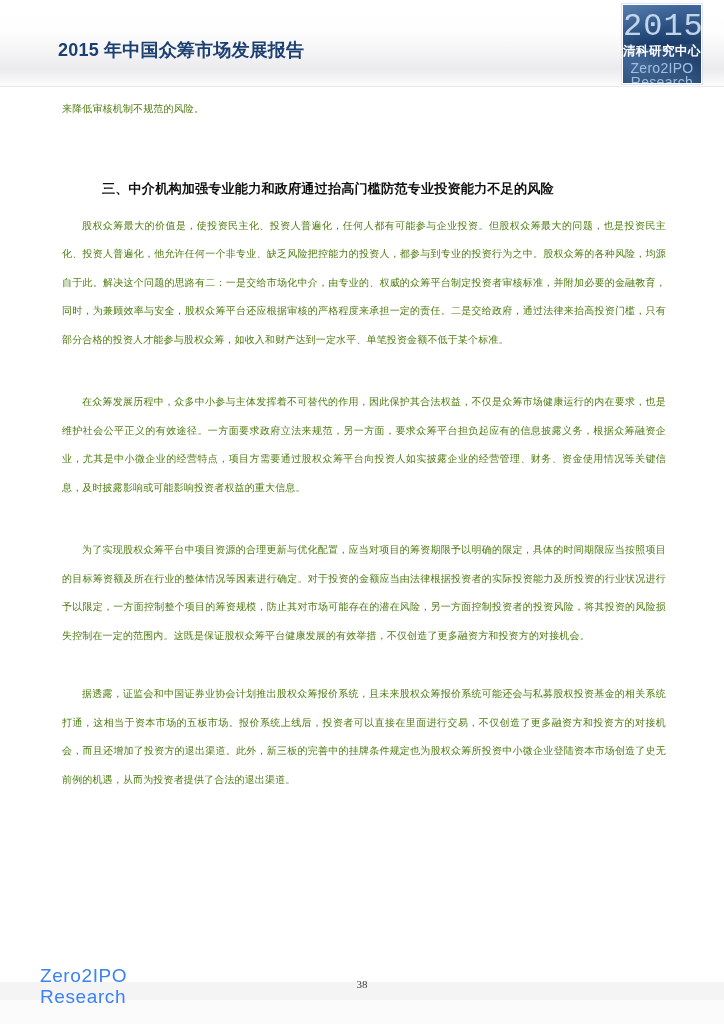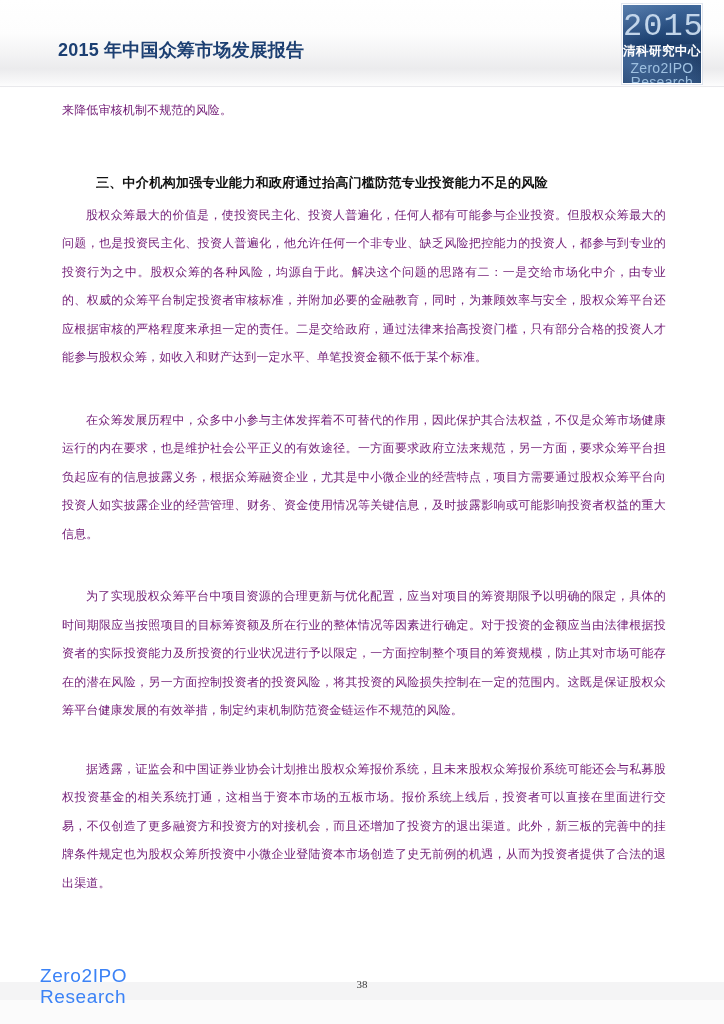--- a/index.html
+++ b/index.html
@@ -136,43 +136,43 @@
 
   
   .content {
     position: absolute;
     left: 62px;
     top: 96px;
     width: 604px;
   }
 
   .para {
-    font-family: Liberation Sans, sans-serif;
-    font-size: 12px;
+    font-family: Liberation Mono, monospace;
+    font-size: 10px;
     line-height: 28.5px;
-    color: #701a75;
+    color: #4d7c0f;
     text-align: justify;
     text-justify: inter-character;
     margin: 0;
     letter-spacing: 0.15px;
   }
   .para.indent {
     text-indent: 2em;
   }
   .para.no-indent {
     text-indent: 0;
   }
 
   .section-heading {
     font-family: "Liberation Sans", "DejaVu Sans", sans-serif;
     font-weight: bold;
     font-size: 13.2px;
     line-height: 24px;
     color: #111111;
-    margin: 2px;
+    margin: 8px;
     padding-left: 32px;
     letter-spacing: 0.1px;
   }
 
   .gap-lead    { height: 44px; }
   .gap-after-h { height: 4px; }
   .gap-block   { height: 30px; }
   .gap-block-s { height: 26px; }
 
   
@@ -252,21 +252,21 @@
     <p class="para indent">股权众筹最大的价值是，使投资民主化、投资人普遍化，任何人都有可能参与企业投资。但股权众筹最大的问题，也是投资民主化、投资人普遍化，他允许任何一个非专业、缺乏风险把控能力的投资人，都参与到专业的投资行为之中。股权众筹的各种风险，均源自于此。解决这个问题的思路有二：一是交给市场化中介，由专业的、权威的众筹平台制定投资者审核标准，并附加必要的金融教育，同时，为兼顾效率与安全，股权众筹平台还应根据审核的严格程度来承担一定的责任。二是交给政府，通过法律来抬高投资门槛，只有部分合格的投资人才能参与股权众筹，如收入和财产达到一定水平、单笔投资金额不低于某个标准。</p>
 
     <div class="gap-block"></div>
 
     <div class="gap-after-h"></div>
     <p class="para indent">在众筹发展历程中，众多中小参与主体发挥着不可替代的作用，因此保护其合法权益，不仅是众筹市场健康运行的内在要求，也是维护社会公平正义的有效途径。一方面要求政府立法来规范，另一方面，要求众筹平台担负起应有的信息披露义务，根据众筹融资企业，尤其是中小微企业的经营特点，项目方需要通过股权众筹平台向投资人如实披露企业的经营管理、财务、资金使用情况等关键信息，及时披露影响或可能影响投资者权益的重大信息。</p>
 
     <div class="gap-block"></div>
 
     <div class="gap-after-h"></div>
-    <p class="para indent">为了实现股权众筹平台中项目资源的合理更新与优化配置，应当对项目的筹资期限予以明确的限定，具体的时间期限应当按照项目的目标筹资额及所在行业的整体情况等因素进行确定。对于投资的金额应当由法律根据投资者的实际投资能力及所投资的行业状况进行予以限定，一方面控制整个项目的筹资规模，防止其对市场可能存在的潜在风险，另一方面控制投资者的投资风险，将其投资的风险损失控制在一定的范围内。这既是保证股权众筹平台健康发展的有效举措，制定约束机制防范资金链运作不规范的风险。</p>
+    <p class="para indent">为了实现股权众筹平台中项目资源的合理更新与优化配置，应当对项目的筹资期限予以明确的限定，具体的时间期限应当按照项目的目标筹资额及所在行业的整体情况等因素进行确定。对于投资的金额应当由法律根据投资者的实际投资能力及所投资的行业状况进行予以限定，一方面控制整个项目的筹资规模，防止其对市场可能存在的潜在风险，另一方面控制投资者的投资风险，将其投资的风险损失控制在一定的范围内。这既是保证股权众筹平台健康发展的有效举措，不仅创造了更多融资方和投资方的对接机会。</p>
 
     <div class="gap-block-s"></div>
 
     <div class="gap-after-h"></div>
     <p class="para indent">据透露，证监会和中国证券业协会计划推出股权众筹报价系统，且未来股权众筹报价系统可能还会与私募股权投资基金的相关系统打通，这相当于资本市场的五板市场。报价系统上线后，投资者可以直接在里面进行交易，不仅创造了更多融资方和投资方的对接机会，而且还增加了投资方的退出渠道。此外，新三板的完善中的挂牌条件规定也为股权众筹所投资中小微企业登陆资本市场创造了史无前例的机遇，从而为投资者提供了合法的退出渠道。</p>
 
   </div>
 
   <div class="footer">
     <div class="footer-band"></div>

